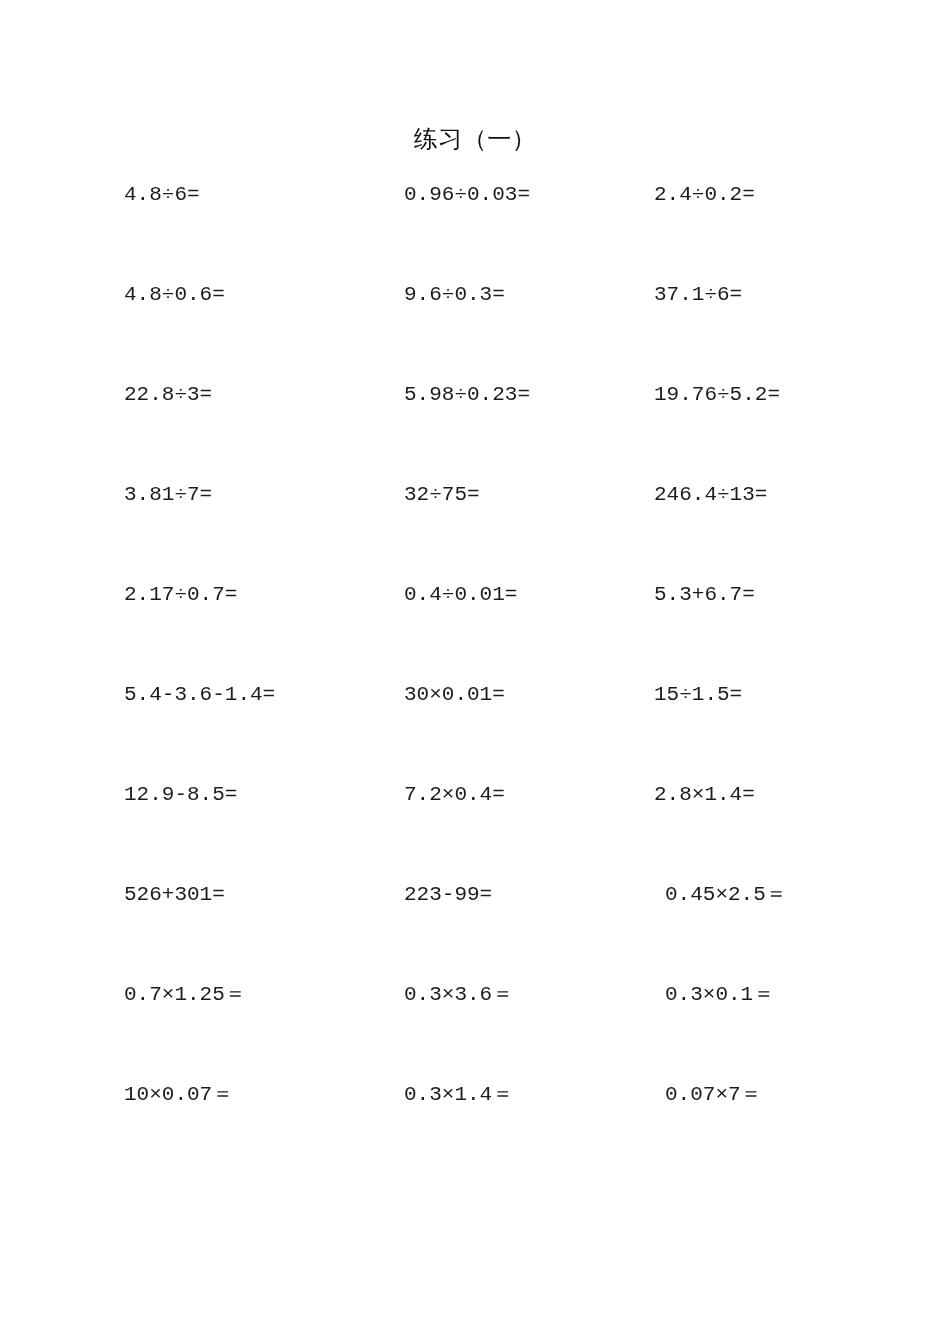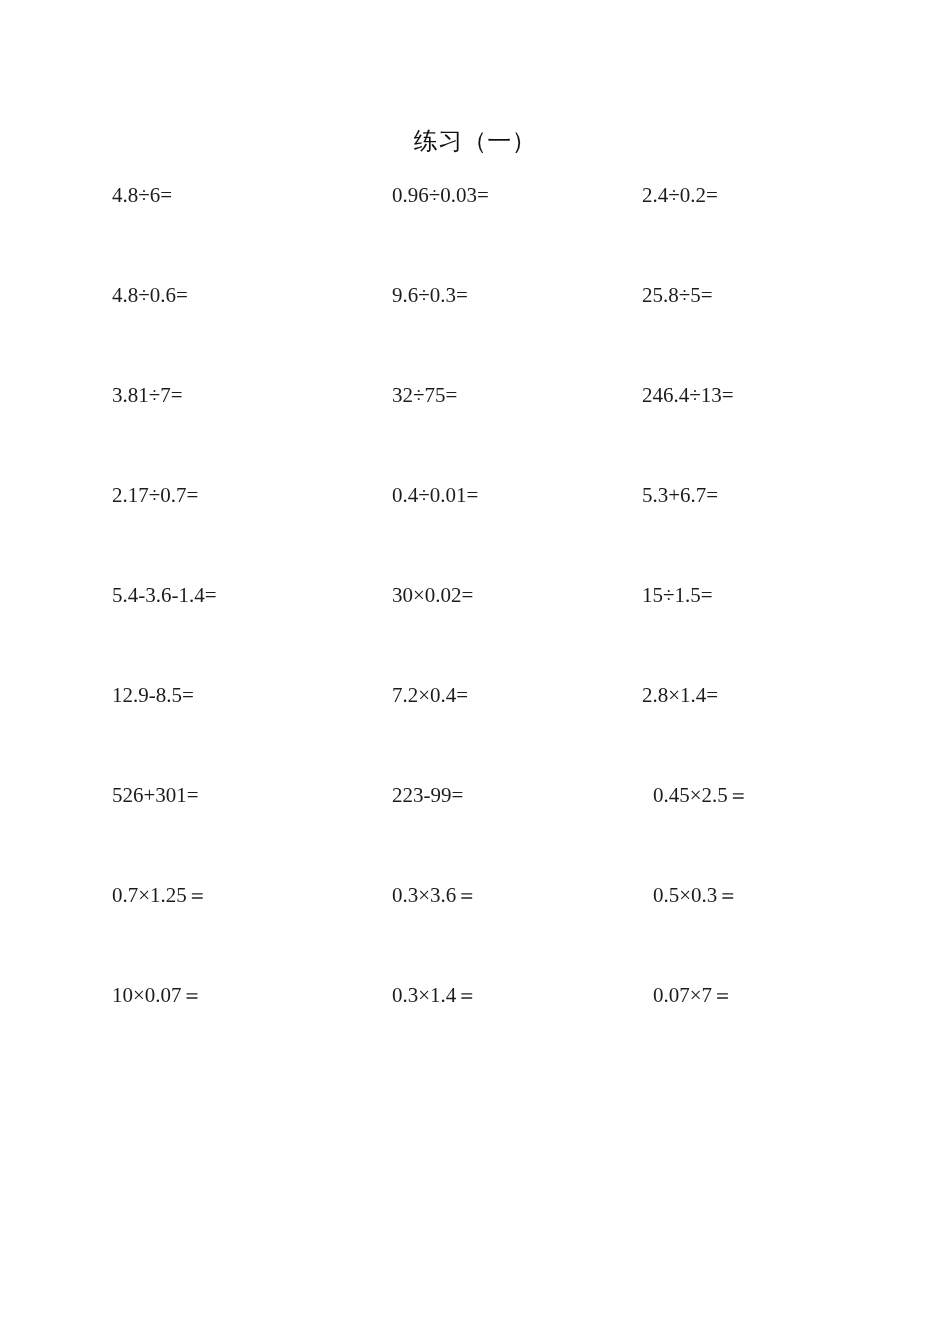--- a/index.html
+++ b/index.html
@@ -6,38 +6,38 @@
     margin: 0;
     padding: 0;
     background: #ffffff;
   }
   #page {
     position: relative;
     width: 950px;
     height: 1344px;
     background: #ffffff;
     overflow: hidden;
-    font-family: Liberation Serif, serif;
+    font-family: Liberation Mono, monospace;
     color: #1a1a1a;
   }
   #worksheet-title {
     position: absolute;
     top: 126px;
     left: 0;
     width: 950px;
     text-align: center;
     font-size: 24px;
     line-height: 30px;
     letter-spacing: 0.5px;
     color: #111111;
   }
   #problem-grid {
     position: absolute;
     top: 180px;
-    left: 0;
+    left: 12px;
     width: 861px;
   }
   .problem-row {
     position: relative;
     height: 100px;
   }
   .problem-cell {
     position: absolute;
     top: 0;
     font-size: 21px;
@@ -61,59 +61,64 @@
 
     <div class="problem-row">
       <div class="problem-cell col-1">4.8÷6=</div>
       <div class="problem-cell col-2">0.96÷0.03=</div>
       <div class="problem-cell col-3">2.4÷0.2=</div>
     </div>
 
     <div class="problem-row">
       <div class="problem-cell col-1">4.8÷0.6=</div>
       <div class="problem-cell col-2">9.6÷0.3=</div>
-      <div class="problem-cell col-3">25.8÷5=</div>
+      <div class="problem-cell col-3">37.1÷6=</div>
     </div>
 
+    <div class="problem-row">
+      <div class="problem-cell col-1">22.8÷3=</div>
+      <div class="problem-cell col-2">5.98÷0.23=</div>
+      <div class="problem-cell col-3">19.76÷5.2=</div>
+    </div>
 
     <div class="problem-row">
       <div class="problem-cell col-1">3.81÷7=</div>
       <div class="problem-cell col-2">32÷75=</div>
       <div class="problem-cell col-3">246.4÷13=</div>
     </div>
 
     <div class="problem-row">
       <div class="problem-cell col-1">2.17÷0.7=</div>
       <div class="problem-cell col-2">0.4÷0.01=</div>
       <div class="problem-cell col-3">5.3+6.7=</div>
     </div>
 
     <div class="problem-row">
       <div class="problem-cell col-1">5.4-3.6-1.4=</div>
-      <div class="problem-cell col-2">30×0.02=</div>
+      <div class="problem-cell col-2">30×0.01=</div>
       <div class="problem-cell col-3">15÷1.5=</div>
     </div>
 
     <div class="problem-row">
       <div class="problem-cell col-1">12.9-8.5=</div>
       <div class="problem-cell col-2">7.2×0.4=</div>
       <div class="problem-cell col-3">2.8×1.4=</div>
     </div>
 
 
     <div class="problem-row indent-col3">
       <div class="problem-cell col-1">526+301=</div>
       <div class="problem-cell col-2">223-99=</div>
       <div class="problem-cell col-3">0.45×2.5＝</div>
     </div>
 
     <div class="problem-row indent-col3">
       <div class="problem-cell col-1">0.7×1.25＝</div>
       <div class="problem-cell col-2">0.3×3.6＝</div>
-      <div class="problem-cell col-3">0.5×0.3＝</div>
+      <div class="problem-cell col-3">0.3×0.1＝</div>
     </div>
 
     <div class="problem-row indent-col3">
       <div class="problem-cell col-1">10×0.07＝</div>
       <div class="problem-cell col-2">0.3×1.4＝</div>
       <div class="problem-cell col-3">0.07×7＝</div>
     </div>
 
   </div>
 </div>

